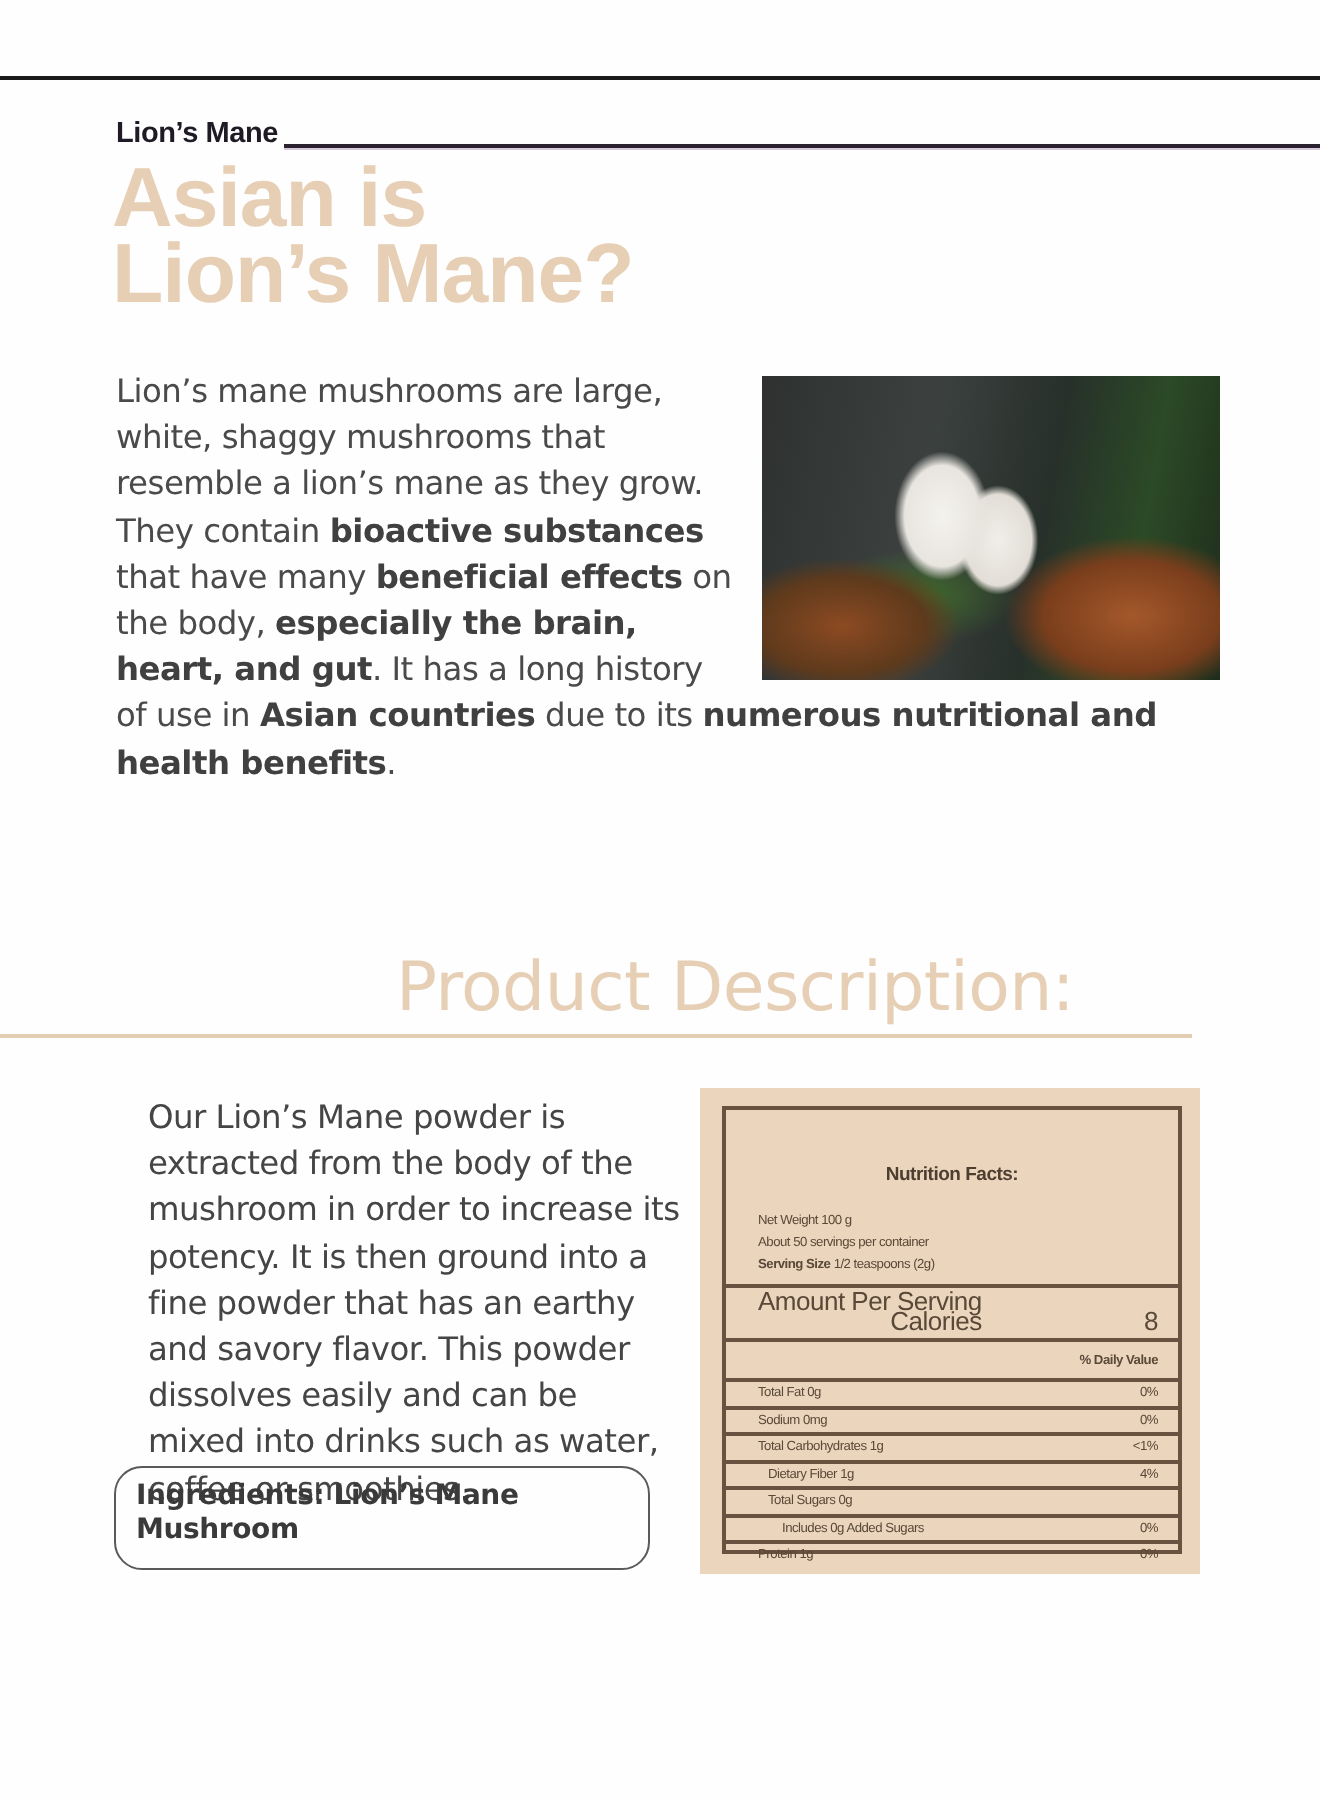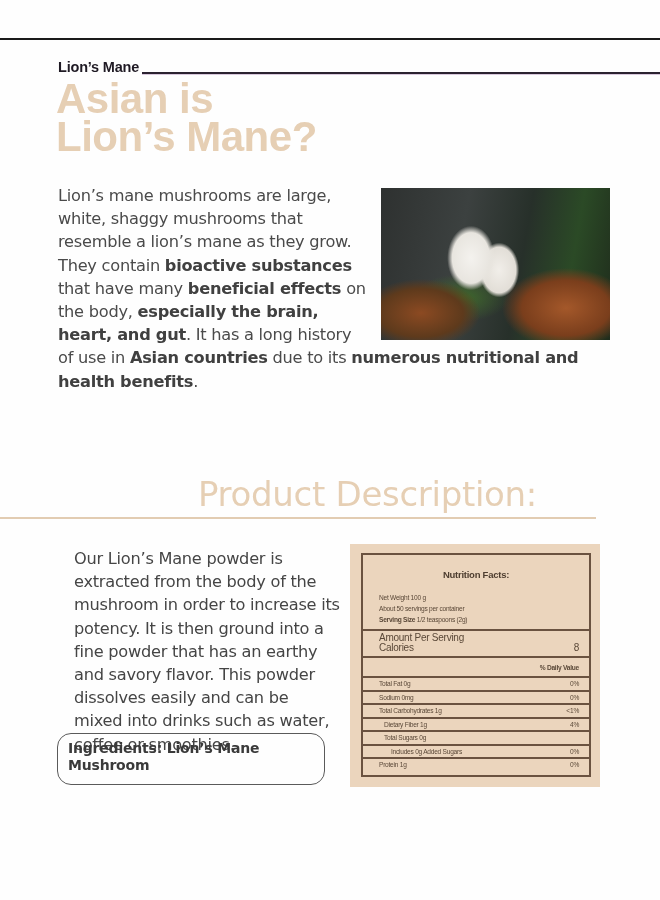--- a/index.html
+++ b/index.html
@@ -24,25 +24,25 @@
       radial-gradient(ellipse 70px 40px at 40px 125px, #8c4a22 0%, #5e3a1c 60%, rgba(94,58,28,0) 85%),
       radial-gradient(ellipse 60px 30px at 80px 110px, #3f6a2a 0%, rgba(63,106,42,0) 80%),
       linear-gradient(100deg, #2e3130 0%, #3c4140 35%, #27302a 60%, #2b4a26 80%, #1f2c1c 100%);
   }
   .section-title { position: absolute; left: 198px; top: 474px; margin: 0; font-family: "DejaVu Sans", sans-serif; font-weight: 400; font-size: 34px; color: #e6cfb4; letter-spacing: -0.3px; }
   .section-rule { position: absolute; left: 0; top: 517px; width: 596px; height: 2px; background: #e2ccb2; }
   .desc { position: absolute; left: 58px; top: 531px; width: 548px; font-size: 16.2px; line-height: 23.2px; color: #454545; letter-spacing: -0.25px; }
   .desc p { margin: 16px; }
   .nutrition { float: right; width: 250px; height: 243px; margin: 13px 6px 0 10px; background: #ebd5bd; position: relative; }
   .nf-inner { position: absolute; left: 11px; top: 9px; width: 230px; height: 224px; border: 2px solid #6a5240; box-sizing: border-box; font-family: "Liberation Sans", sans-serif; color: #5a4838; font-size: 6.6px; }
-  .nf-title { text-align: center; font-weight: 700; font-size: 9.5px; padding-top: 8px; color: #4e3e30; }
+  .nf-title { text-align: center; font-weight: 700; font-size: 9.5px; padding-top: 21px; color: #4e3e30; }
   .nf-meta { padding: 6px 0 4px 16px; line-height: 11px; }
   .nf-meta b { font-weight: 700; }
   .nf-row { border-top: 2px solid #6a5240; display: flex; justify-content: space-between; padding: 0 10px 0 16px; }
-  .nf-amount { line-height: 10px; padding-top: 2px; padding-bottom: 3px; font-size: 10px; }
+  .nf-amount { line-height: 10px; padding-top: 2px; padding-bottom: 3px; font-size: 13px; text-align: right; }
   .nf-amount .v { align-self: flex-end; }
   .nf-dv { justify-content: flex-end; font-weight: 700; height: 18px; align-items: center; }
   .nf-item { height: 11.5px; align-items: center; }
   .nf-item.ind1 { padding-left: 21px; }
   .nf-item.ind2 { padding-left: 28px; }
   .ingredients { position: absolute; left: 57px; top: 733px; width: 268px; height: 52px; border: 1.5px solid #5a5a5a; border-radius: 14px; box-sizing: border-box; padding: 6px 10px; font-weight: 700; font-size: 14px; line-height: 17px; color: #3a3a3a; letter-spacing: -0.2px; }
 </style>
 </head>
 <body>
 

